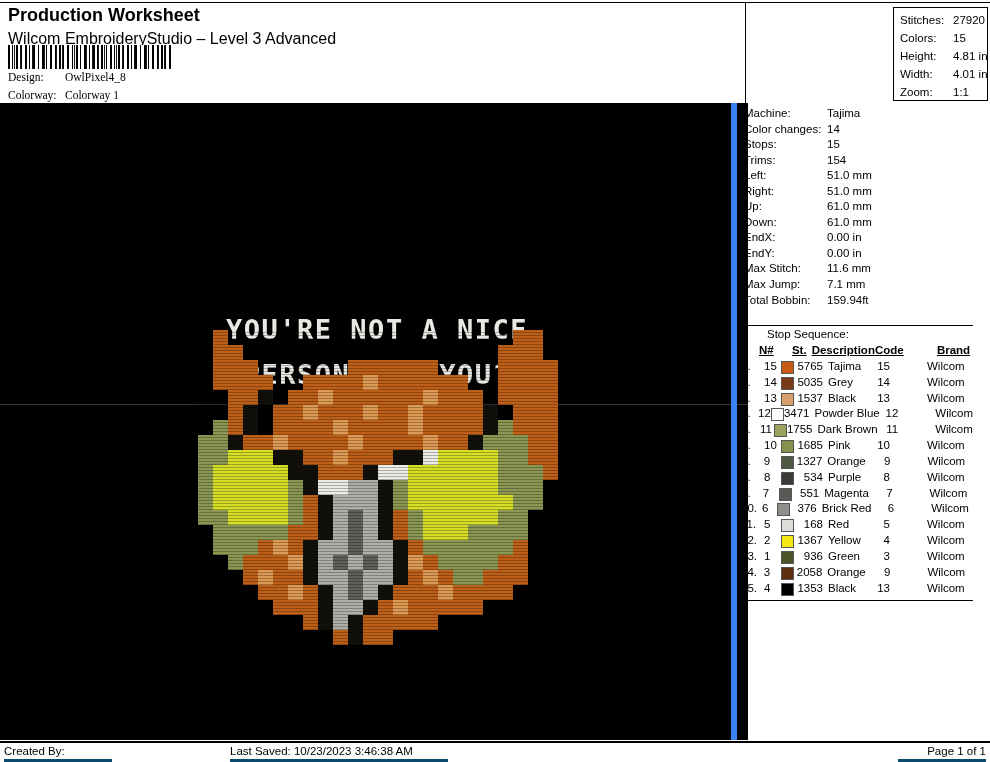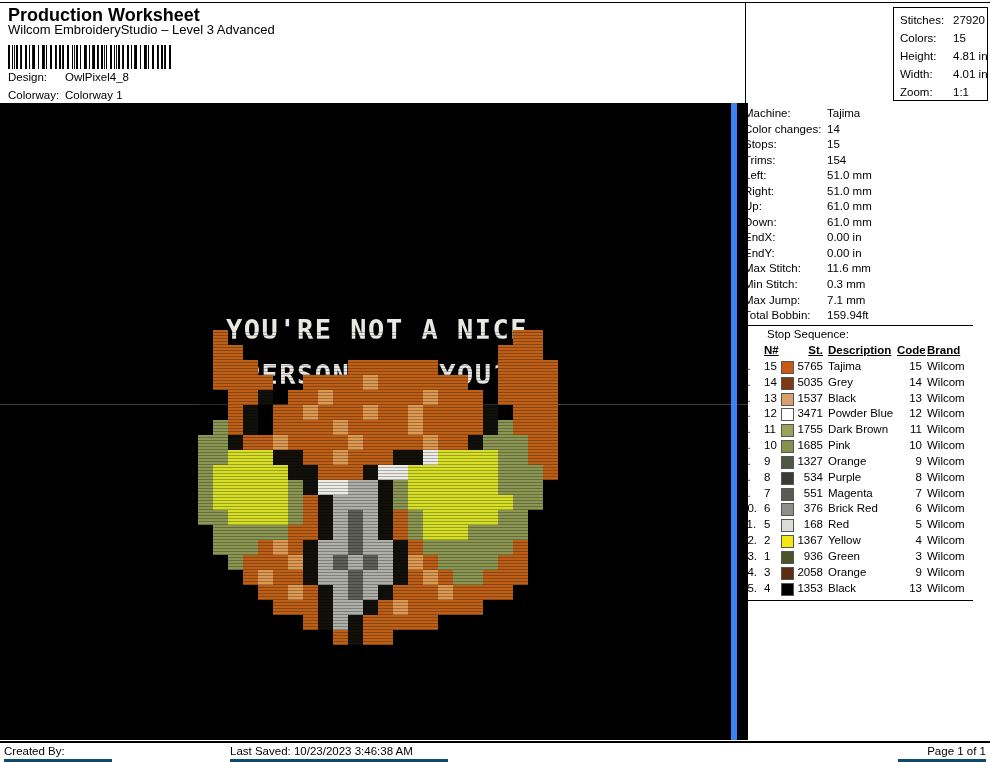--- a/index.html
+++ b/index.html
@@ -4,28 +4,28 @@
 <style>
   html,body { margin:0; padding:0; background:#e5e5e5; }
   .page {
     position:relative; width:990px; height:762px; background:#fff;
     font-family:"Liberation Sans", sans-serif; color:#000; overflow:hidden;
   }
   .topline { position:absolute; left:0; top:2px; width:990px; height:1px; background:#000; }
   .header-divider { position:absolute; left:745px; top:2px; width:1px; height:101px; background:#000; }
 
   .title { position:absolute; left:8px; top:5px; margin:0; font-size:18px; font-weight:bold; }
-  .subtitle { position:absolute; left:8px; top:22px; font-size:13px; }
+  .subtitle { position:absolute; left:8px; top:30px; font-size:16px; }
   .barcode {
     position:absolute; left:8px; top:45px; width:163px; height:24px; background-color:#fff;
     background-image:
       repeating-linear-gradient(90deg, rgba(0,0,0,.9) 0 1px, rgba(0,0,0,0) 1px 6px),
       repeating-linear-gradient(90deg, #000 0 2px, #fff 2px 4px, #000 4px 5px, #fff 5px 8px, #000 8px 10px, #fff 10px 13px, #000 13px 14px, #fff 14px 17px);
   }
-  .kv { position:absolute; left:8px; font-size:11.5px; }
+  .kv { position:absolute; left:8px; font-size:11.5px;font-family:Liberation Serif, serif; }
   .kv .k { display:inline-block; width:57px; }
   .kv-design { top:71px; } .kv-colorway { top:89px; }
 
   .stats-box { position:absolute; left:893px; top:7px; width:95px; height:94px; border:1px solid #000; box-sizing:border-box; font-size:11.5px; padding:3px 0 0 6px; }
   .stats-row { height:18px; line-height:18px; white-space:nowrap; }
   .stats-row .label { display:inline-block; width:53px; }
 
   .canvas { position:absolute; left:0; top:103px; width:676px; height:637px; background:#e5e5e5; }
   .canvas svg { display:block; }
 
@@ -36,21 +36,21 @@
   .divider1 { position:absolute; left:0; top:222px; width:100%; height:1px; background:#000; }
   .stop-title { position:absolute; left:3px; top:225px;margin-left:27px; }
   .seq { position:absolute; left:0; top:240px; right:0; }
   .seq-row { display:flex; height:15.85px; line-height:15.85px; padding-left:4px; white-space:nowrap; }
   .seq-head { font-weight:bold; }
   .seq-head span { text-decoration:underline; }
   .c-num { width:23px; } .c-n { width:17px; } .c-sw { width:13px; }
   .c-st { width:29px; text-align:right; }
   .c-desc { flex:1; padding-left:5px; }
   .c-code { width:25px; text-align:right; }
-  .c-brand { width:46px; padding-left:5px; }
+  .c-brand { width:46px; padding-left:5px;margin-left:32px; }
   .swatch { width:11px; height:11px; border:1px solid #555; margin-top:2px; box-sizing:content-box; }
   .divider2 { position:absolute; left:0; top:497px; width:100%; height:1px; background:#000; }
 
   .footer { position:absolute; left:0; top:741px; width:990px; height:21px; border-top:2px solid #000; box-sizing:border-box; font-size:11.5px; }
   .fcell { position:absolute; top:1px; height:15px; line-height:14px; border-bottom:6px solid #0c4a6e; }
   .f-created { left:4px;   width:108px; }
   .f-saved   { left:230px; width:218px; }
   .f-printed { left:572px; width:198px; }
   .f-page    { left:898px; width:88px; text-align:right; }
 </style>
@@ -505,24 +505,20 @@
         </div>
         <div class="machine-row">
           <span class="label">EndY:</span>
           <span class="value">0.00 in</span>
         </div>
         <div class="machine-row">
           <span class="label">Max Stitch:</span>
           <span class="value">11.6 mm</span>
         </div>
         <div class="machine-row">
-          <span class="label">Min Stitch:</span>
-          <span class="value">0.3 mm</span>
-        </div>
-        <div class="machine-row">
           <span class="label">Max Jump:</span>
           <span class="value">7.1 mm</span>
         </div>
         <div class="machine-row">
           <span class="label">Total Bobbin:</span>
           <span class="value">159.94ft</span>
         </div>
       </div>
     <div class="divider1"></div>
     <div class="stop-title">Stop Sequence:</div>

